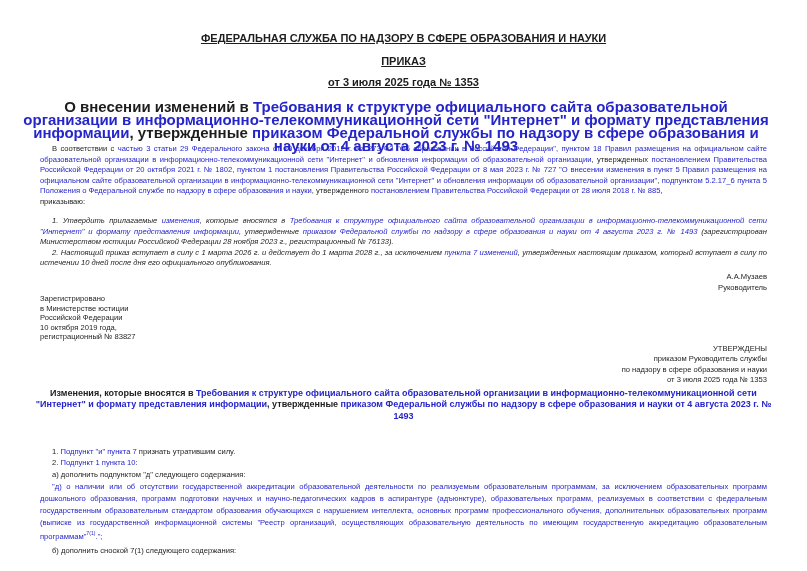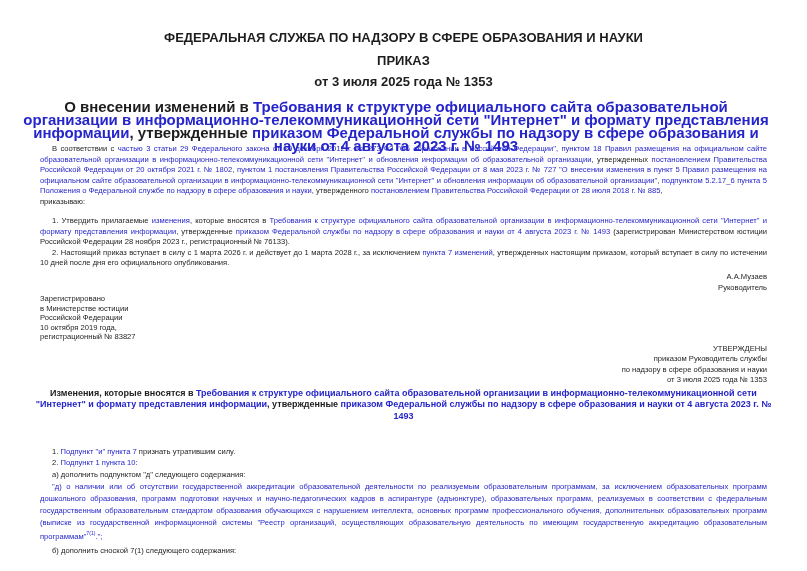--- a/index.html
+++ b/index.html
@@ -8,21 +8,21 @@
   body {
     width:807px; height:571px; overflow:hidden; position:relative;
     font-family:"Liberation Sans","DejaVu Sans",sans-serif;
     color:var(--text);
   }
   .page { position:absolute; inset:0; }
   .abs { position:absolute; left:40px; right:40px; }
   .c { text-align:center; }
   .r { text-align:right; }
   .b { font-weight:bold; }
-  .h { font-size:13px; line-height:10px; }
+  .h { font-size:11px; line-height:10px;text-decoration:underline; }
   .title1 { left:17px; right:32px; font-size:15px; line-height:13px; }
   .title2 { left:34px; right:34px; font-size:9px; line-height:11.3px; }
   .body-text { font-size:7.6px; line-height:10.5px; }
   .just { text-align:justify; }
   .ind { text-indent:12px; }
   .reg-block { line-height:9.6px; }
   .appr-block { line-height:10.3px; }
   .chd { line-height:11.8px; margin-top:1px; }
   .chb { margin-top:2.5px; }
   .ch-item { line-height:11.4px; }
@@ -43,21 +43,21 @@
 
   <div class="abs c b h" style="top:77px;">от 3 июля 2025 года № 1353</div>
 
   <div class="abs c b title1" style="top:100px;"><span class="seg-b">О внесении изменений в </span><span class="seg-bl">Требования к структуре официального сайта образовательной организации в информационно-телекоммуникационной сети "Интернет" и формату представления информации</span><span class="seg-b">, утвержденные </span><span class="seg-bl">приказом Федеральной службы по надзору в сфере образования и науки от 4 августа 2023 г. № 1493</span></div>
 
   <div class="abs body-text" style="top:144px;">
     <div class="just ind"><span class="seg-n">В соответствии с </span><span class="seg-l">частью 3 статьи 29 Федерального закона от 29 декабря 2012 г. № 273-ФЗ "Об образовании в Российской Федерации", пунктом 18 Правил размещения на официальном сайте образовательной организации в информационно-телекоммуникационной сети "Интернет" и обновления информации об образовательной организации</span><span class="seg-n">, утвержденных </span><span class="seg-l">постановлением Правительства Российской Федерации от 20 октября 2021 г. № 1802</span><span class="seg-n">, </span><span class="seg-l">пунктом 1 постановления Правительства Российской Федерации от 8 мая 2023 г. № 727 "О внесении изменения в пункт 5 Правил размещения на официальном сайте образовательной организации в информационно-телекоммуникационной сети "Интернет" и обновления информации об образовательной организации"</span><span class="seg-n">, </span><span class="seg-l">подпунктом 5.2.17_6 пункта 5 Положения о Федеральной службе по надзору в сфере образования и науки</span><span class="seg-n">, утвержденного </span><span class="seg-l">постановлением Правительства Российской Федерации от 28 июля 2018 г. № 885</span><span class="seg-n">,</span></div>
     <div>приказываю:</div>
   </div>
 
-  <div class="abs body-text" style="top:216px;">
+  <div class="abs body-text" style="top:216px;font-style:italic;">
     <div class="just ind"><span class="seg-n">1. Утвердить прилагаемые </span><span class="seg-l">изменения</span><span class="seg-n">, которые вносятся в </span><span class="seg-l">Требования к структуре официального сайта образовательной организации в информационно-телекоммуникационной сети "Интернет" и формату представления информации</span><span class="seg-n">, утвержденные </span><span class="seg-l">приказом Федеральной службы по надзору в сфере образования и науки от 4 августа 2023 г. № 1493</span><span class="seg-n"> (зарегистрирован Министерством юстиции Российской Федерации 28 ноября 2023 г., регистрационный № 76133).</span></div>
     <div class="just ind"><span class="seg-n">2. Настоящий приказ вступает в силу с 1 марта 2026 г. и действует до 1 марта 2028 г., за исключением </span><span class="seg-l">пункта 7 изменений</span><span class="seg-n">, утвержденных настоящим приказом, который вступает в силу по истечении 10 дней после дня его официального опубликования.</span></div>
   </div>
 
   <div class="abs body-text r" style="top:272px;">
     <div>А.А.Музаев</div>
     <div>Руководитель</div>
   </div>
 
   <div class="abs body-text reg-block" style="top:294px;">

